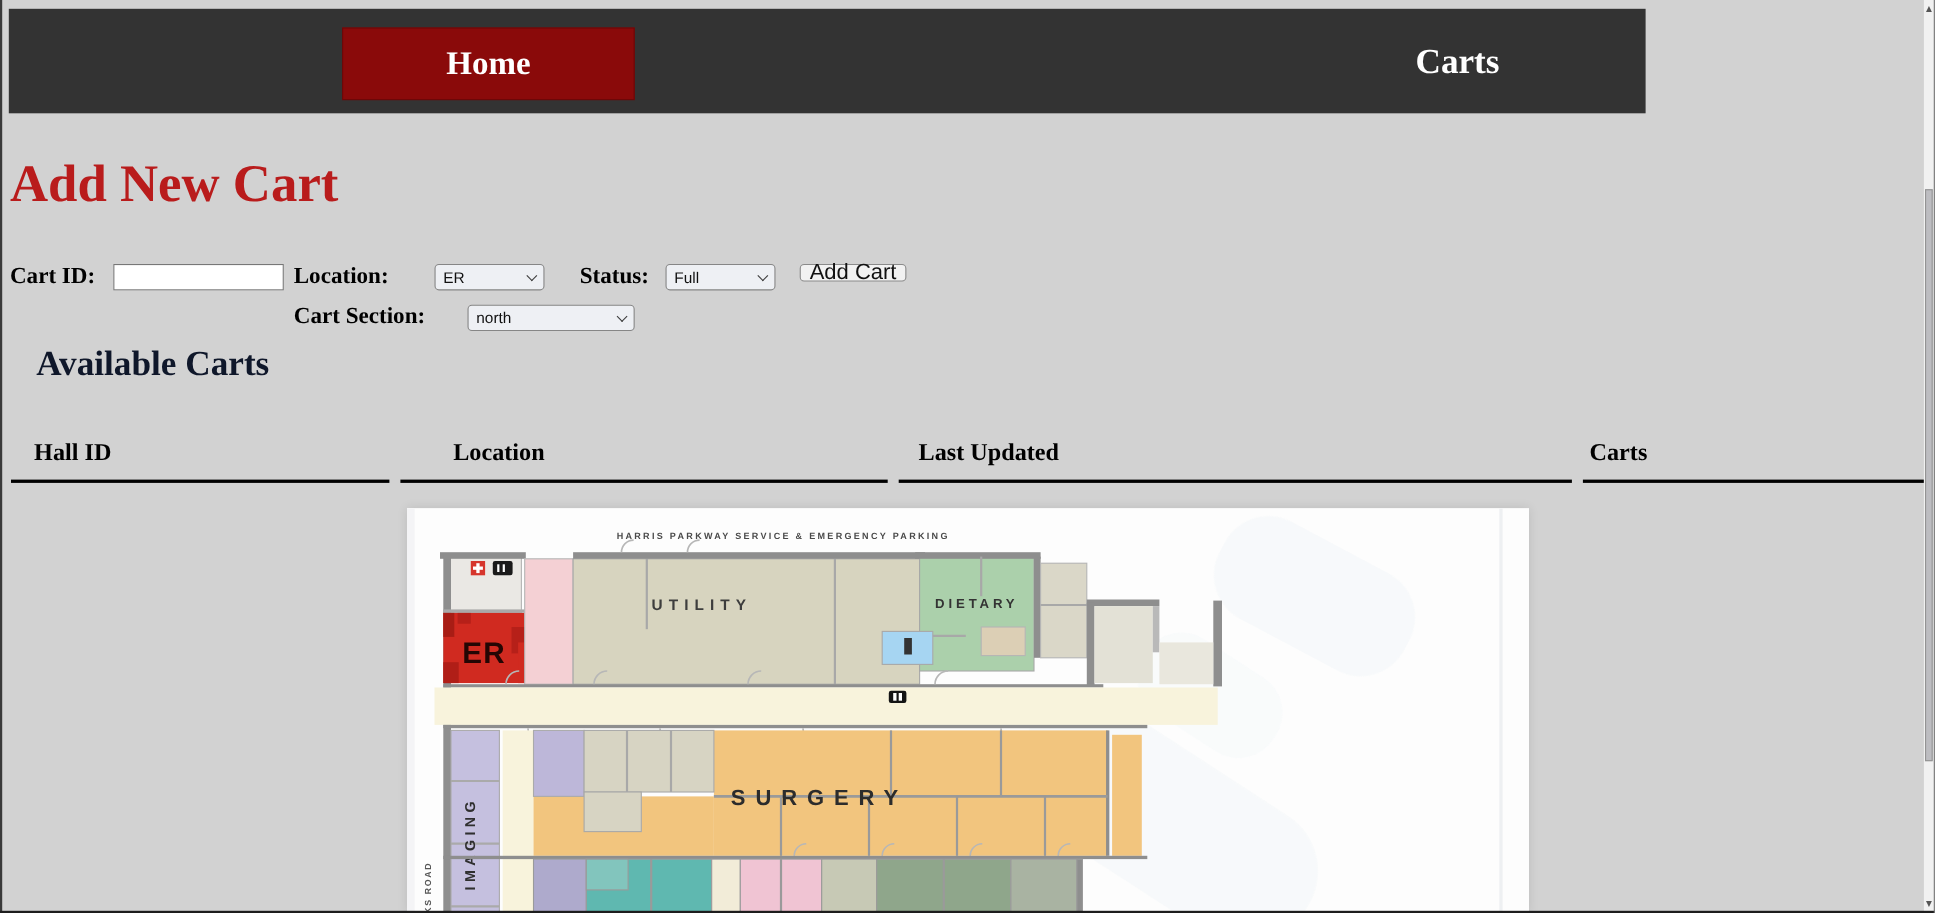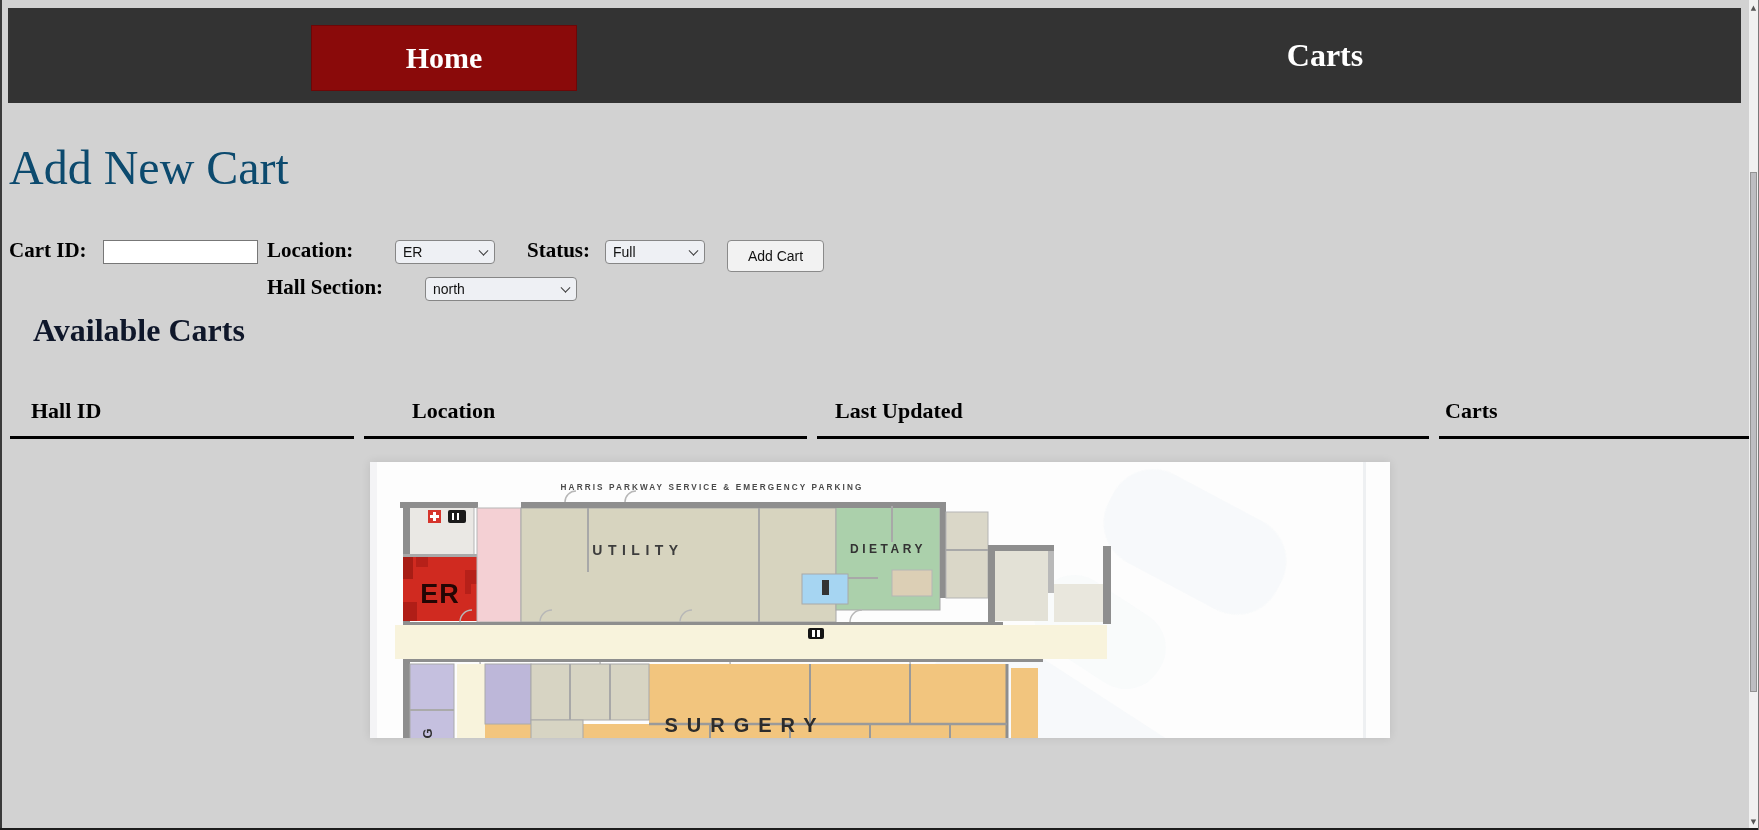--- a/index.html
+++ b/index.html
@@ -9,41 +9,41 @@
     background:#d2d2d2;
     font-family:"Liberation Serif","DejaVu Serif",serif;
   }
   
   .edge-left{position:absolute;left:0;top:0;width:2px;height:830px;background:#3a3a3a;z-index:50;}
   .edge-bottom{position:absolute;left:0;bottom:0;width:1759px;height:2px;background:#1d1d1d;z-index:50;}
   .edge-right{position:absolute;right:0;top:0;width:1px;height:830px;background:#7a7a7a;z-index:50;}
 
   
   .nav{
-    position:absolute;left:8px;top:8px;width:1733px;height:95px;
+    position:absolute;left:8px;top:8px;width:1488px;height:95px;
     background:#333333;
   }
   .nav-home{
     position:absolute;left:303px;top:17px;width:266px;height:66px;
     background:#8a0a0a;border:1px solid #6d0707;
     display:flex;align-items:center;justify-content:center;
     color:#ffffff;font-size:30px;font-weight:bold;cursor:pointer;
     text-decoration:none;
   }
   .nav-carts{
     position:absolute;left:1237px;top:0;width:160px;height:95px;
     display:flex;align-items:center;justify-content:center;
     color:#ffffff;font-size:32px;font-weight:bold;cursor:pointer;
     text-decoration:none;
   }
 
   
   .h1{
     position:absolute;left:9px;top:140px;
-    font-size:48px;font-weight:normal;color:#0c4a6e;
+    font-size:48px;font-weight:bold;color:#b91c1c;
   }
   .h2{
     position:absolute;left:9px;top:312px;
     font-size:32px;font-weight:bold;color:#0f172a;margin-left:24px;
   }
 
   
   .flabel{position:absolute;font-size:21px;font-weight:bold;color:#000;white-space:nowrap;}
   .txt-input{
     position:absolute;height:24px;background:#ffffff;border:1px solid #777;
@@ -55,42 +55,42 @@
     background:#eef0f4;border:1px solid #868686;border-radius:4px;
     padding:0 22px 1px 7px;font-family:"Liberation Sans","DejaVu Sans",sans-serif;
     font-size:14px;color:#111;
   }
   .chev{
     position:absolute;right:8px;top:50%;width:7px;height:7px;
     border-right:1.7px solid #3c3c3c;border-bottom:1.7px solid #3c3c3c;
     transform:translateY(-68%) rotate(45deg);pointer-events:none;
   }
   .btn{
-    position:absolute;height:32px;background:#f2f2f2;border:1px solid #8a8a8a;border-radius:4px;
-    font-family:"Liberation Sans","DejaVu Sans",sans-serif;font-size:14px;color:#111;
+    position:absolute;height:16px;background:#f2f2f2;border:1px solid #8a8a8a;border-radius:4px;
+    font-family:"Liberation Sans","DejaVu Sans",sans-serif;font-size:20px;color:#111;
     display:flex;align-items:center;justify-content:center;cursor:pointer;
   }
 
   
   .carts-table{
     position:absolute;left:10px;top:398px;width:1739px;
     display:grid;grid-template-columns:344px 443px 612px 310px;column-gap:10px;
   }
   .carts-table .th{
     border-bottom:3px solid #000;padding-bottom:12px;
     font-size:22px;font-weight:bold;color:#000;
   }
   .th.c1{padding-left:21px;}
   .th.c2{padding-left:48px;}
   .th.c3{padding-left:18px;}
   .th.c4{padding-left:6px;}
 
   
   .map-wrap{
-    position:absolute;left:370px;top:462px;width:1020px;height:276px;
+    position:absolute;left:370px;top:462px;width:1020px;height:368px;
     overflow:hidden;background:#fdfdfd;
     box-shadow:0 0 9px rgba(0,0,0,0.10);
   }
   .map-wrap svg{display:block;}
   .map-sans{font-family:"Liberation Sans","DejaVu Sans",sans-serif;font-weight:bold;}
 
   
   .sb-track{position:absolute;right:1px;top:0;width:9px;height:830px;background:#f1f1f1;z-index:40;}
   .sb-arrow{position:absolute;left:0;width:9px;height:16px;color:#555;
     font-family:"DejaVu Sans",sans-serif;font-size:7px;line-height:16px;text-align:center;}
@@ -122,21 +122,21 @@
   <div class="flabel" style="left:527px;top:238px;">Status:</div>
   <div class="sel" style="left:605px;top:240px;width:100px;">
     <select>
       <option>Full</option>
     </select>
     <span class="chev"></span>
   </div>
 
   <button class="btn" style="left:727px;top:240px;width:97px;">Add Cart</button>
 
-  <div class="flabel" style="left:267px;top:275px;">Hall Section:</div>
+  <div class="flabel" style="left:267px;top:275px;">Cart Section:</div>
   <div class="sel" style="left:425px;top:277px;width:152px;">
     <select>
       <option>north</option>
     </select>
     <span class="chev"></span>
   </div>
 
   <div class="h2">Available Carts</div>
 
   <div class="carts-table">

